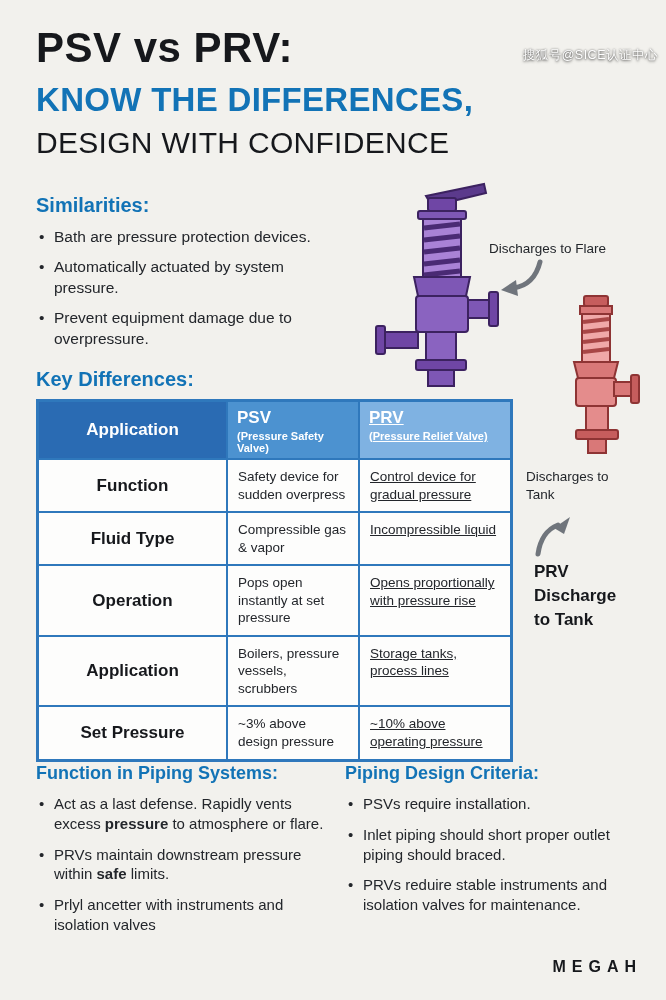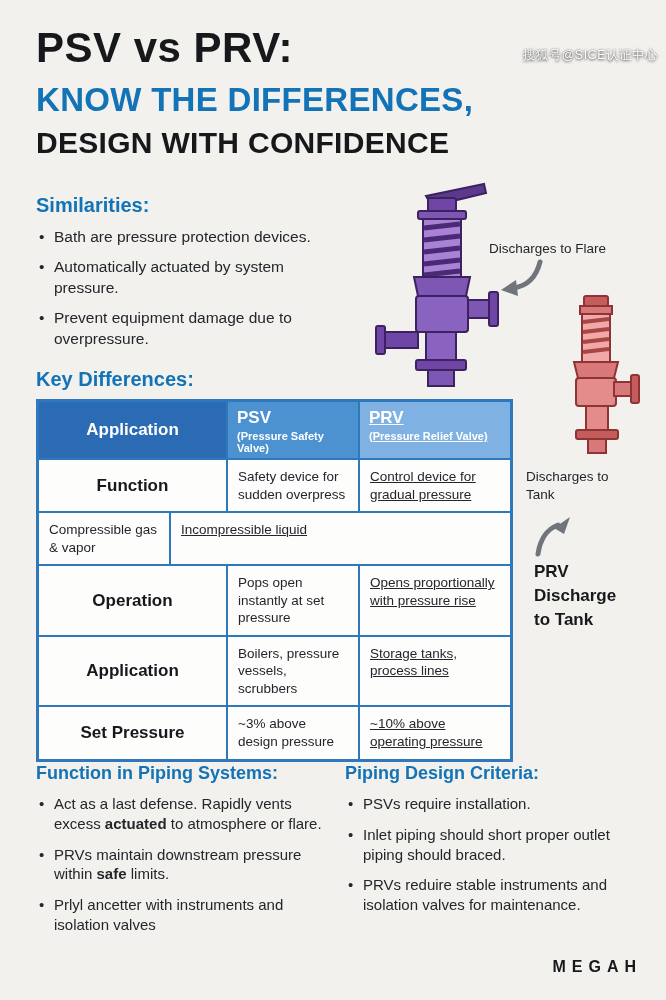--- a/index.html
+++ b/index.html
@@ -19,21 +19,21 @@
     position: absolute; top: 7px; right: 8px;
     font-size: 12.5px; color: #ffffff;
     text-shadow: 0 1px 3px rgba(0,0,0,0.65), 0 0 2px rgba(0,0,0,0.45);
     letter-spacing: 0.5px;
     margin-top: 40px;
   }
 
   .title { position: absolute; left: 36px; top: 24px; }
   .title-l1 { font-size: 42px; font-weight: 800; color: #16181c; letter-spacing: 0.5px; }
   .title-l2 { font-size: 33px; font-weight: 800; color: #1273b6; margin-top: 9px; letter-spacing: 0.3px; }
-  .title-l3 { font-size: 30px; font-weight: 700; color: #16181c; margin-top: 7px; letter-spacing: 0.3px; }
+  .title-l3 { font-size: 30px; font-weight: 400; color: #16181c; margin-top: 7px; letter-spacing: 0.3px; }
 
   .section-heading { font-size: 20px; font-weight: 800; color: #1273b6; margin: 0; }
   .sub-heading { font-size: 18px; font-weight: 800; color: #1273b6; margin: 0; }
 
   .sim { position: absolute; left: 36px; top: 194px; width: 300px; }
 
   ul.bullets { list-style: none; margin: 10px 0 0 0; padding: 0; }
   ul.bullets li {
     position: relative; padding-left: 18px;
     font-size: 15.5px; line-height: 1.32; color: #23262b;
@@ -195,20 +195,21 @@
       </div>
     </div>
 
     <div class="t-row r-function">
       <div class="t-cell c1 param">Function</div>
       <div class="t-cell c2 val">Safety device for sudden overpress</div>
       <div class="t-cell c3 val">Control device for gradual pressure</div>
     </div>
 
     <div class="t-row r-fluid">
+      <div class="t-cell c1 param">Fluid Type</div>
       <div class="t-cell c2 val">Compressible gas &amp; vapor</div>
       <div class="t-cell c3 val">Incompressible liquid</div>
     </div>
 
     <div class="t-row r-operation">
       <div class="t-cell c1 param">Operation</div>
       <div class="t-cell c2 val">Pops open instantly at set pressure</div>
       <div class="t-cell c3 val">Opens proportionally with pressure rise</div>
     </div>
 
@@ -221,21 +222,21 @@
     <div class="t-row r-set last">
       <div class="t-cell c1 param">Set Pressure</div>
       <div class="t-cell c2 val">~3% above design pressure</div>
       <div class="t-cell c3 val">~10% above operating pressure</div>
     </div>
   </section>
 
   <section class="bottom-left">
     <h3 class="sub-heading">Function in Piping Systems:</h3>
     <ul class="bullets">
-      <li><span>Act as a last defense. Rapidly vents excess </span><span class="b">actuated</span><span> to atmosphere or flare.</span></li>
+      <li><span>Act as a last defense. Rapidly vents excess </span><span class="b">pressure</span><span> to atmosphere or flare.</span></li>
       <li><span>PRVs maintain downstream pressure within </span><span class="b">safe</span><span> limits.</span></li>
       <li><span>Prlyl ancetter with instruments and isolation valves</span><span class="b"></span><span></span></li>
     </ul>
   </section>
 
   <section class="bottom-right">
     <h3 class="sub-heading">Piping Design Criteria:</h3>
     <ul class="bullets">
       <li>PSVs require installation.</li>
       <li>Inlet piping should short proper outlet piping should braced.</li>

